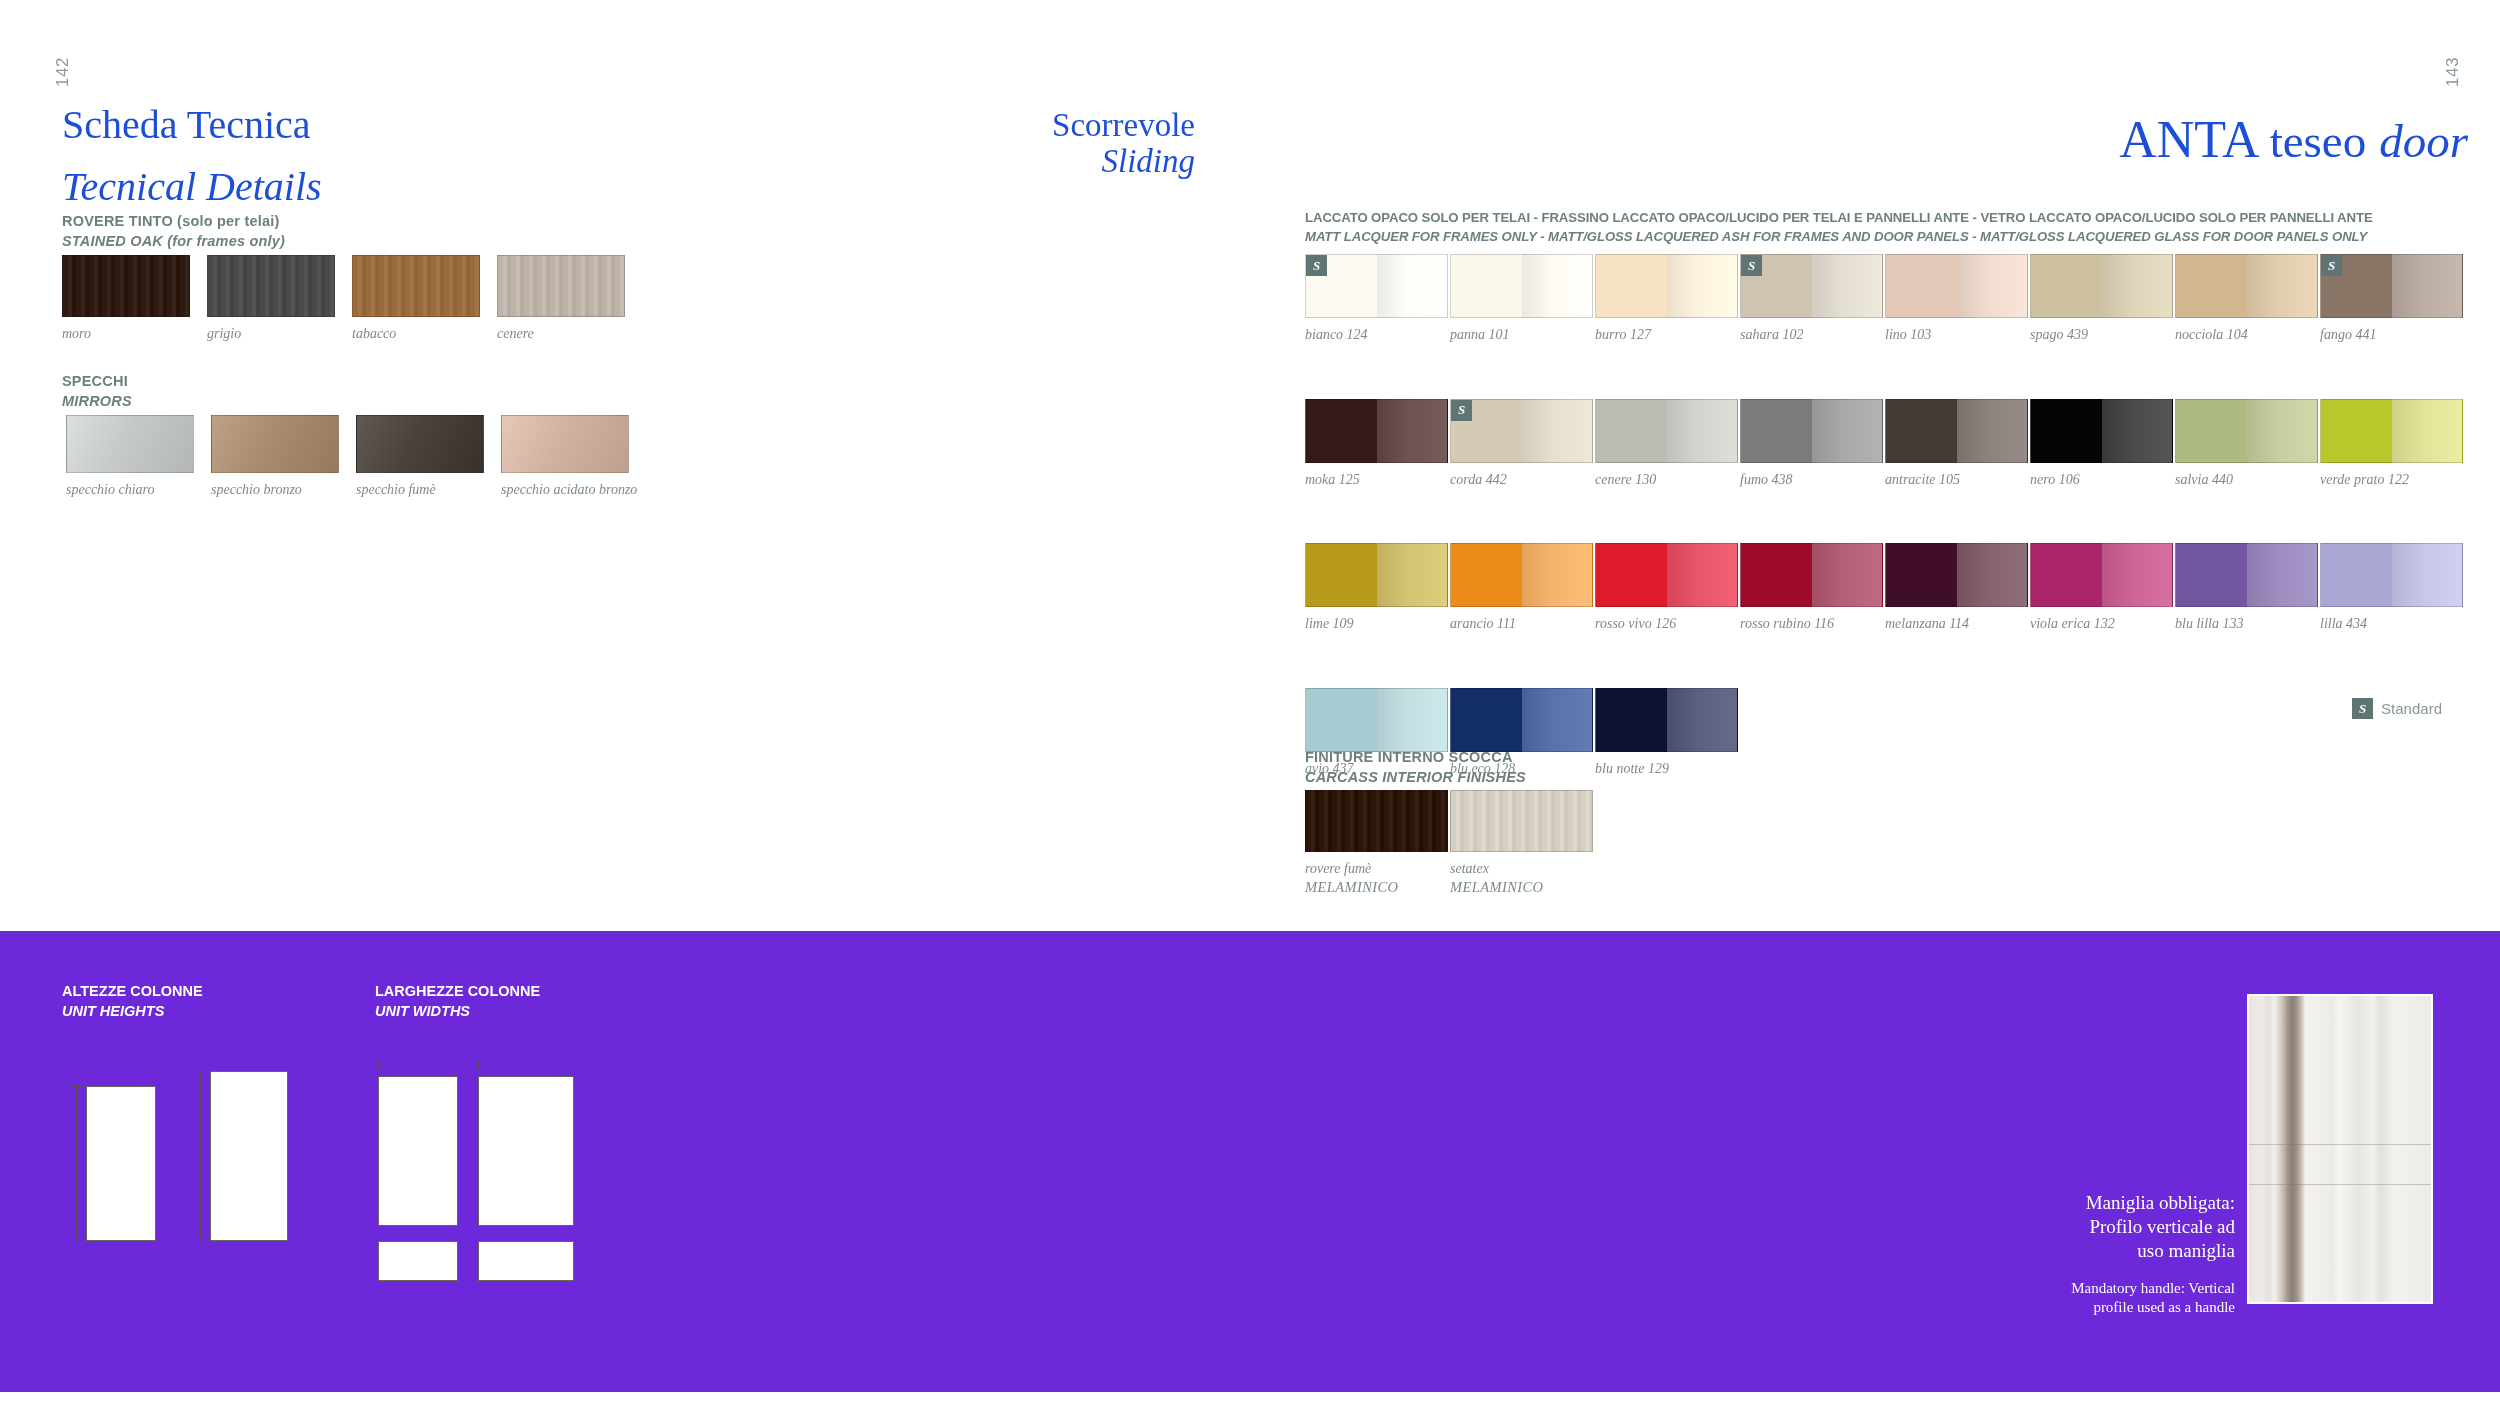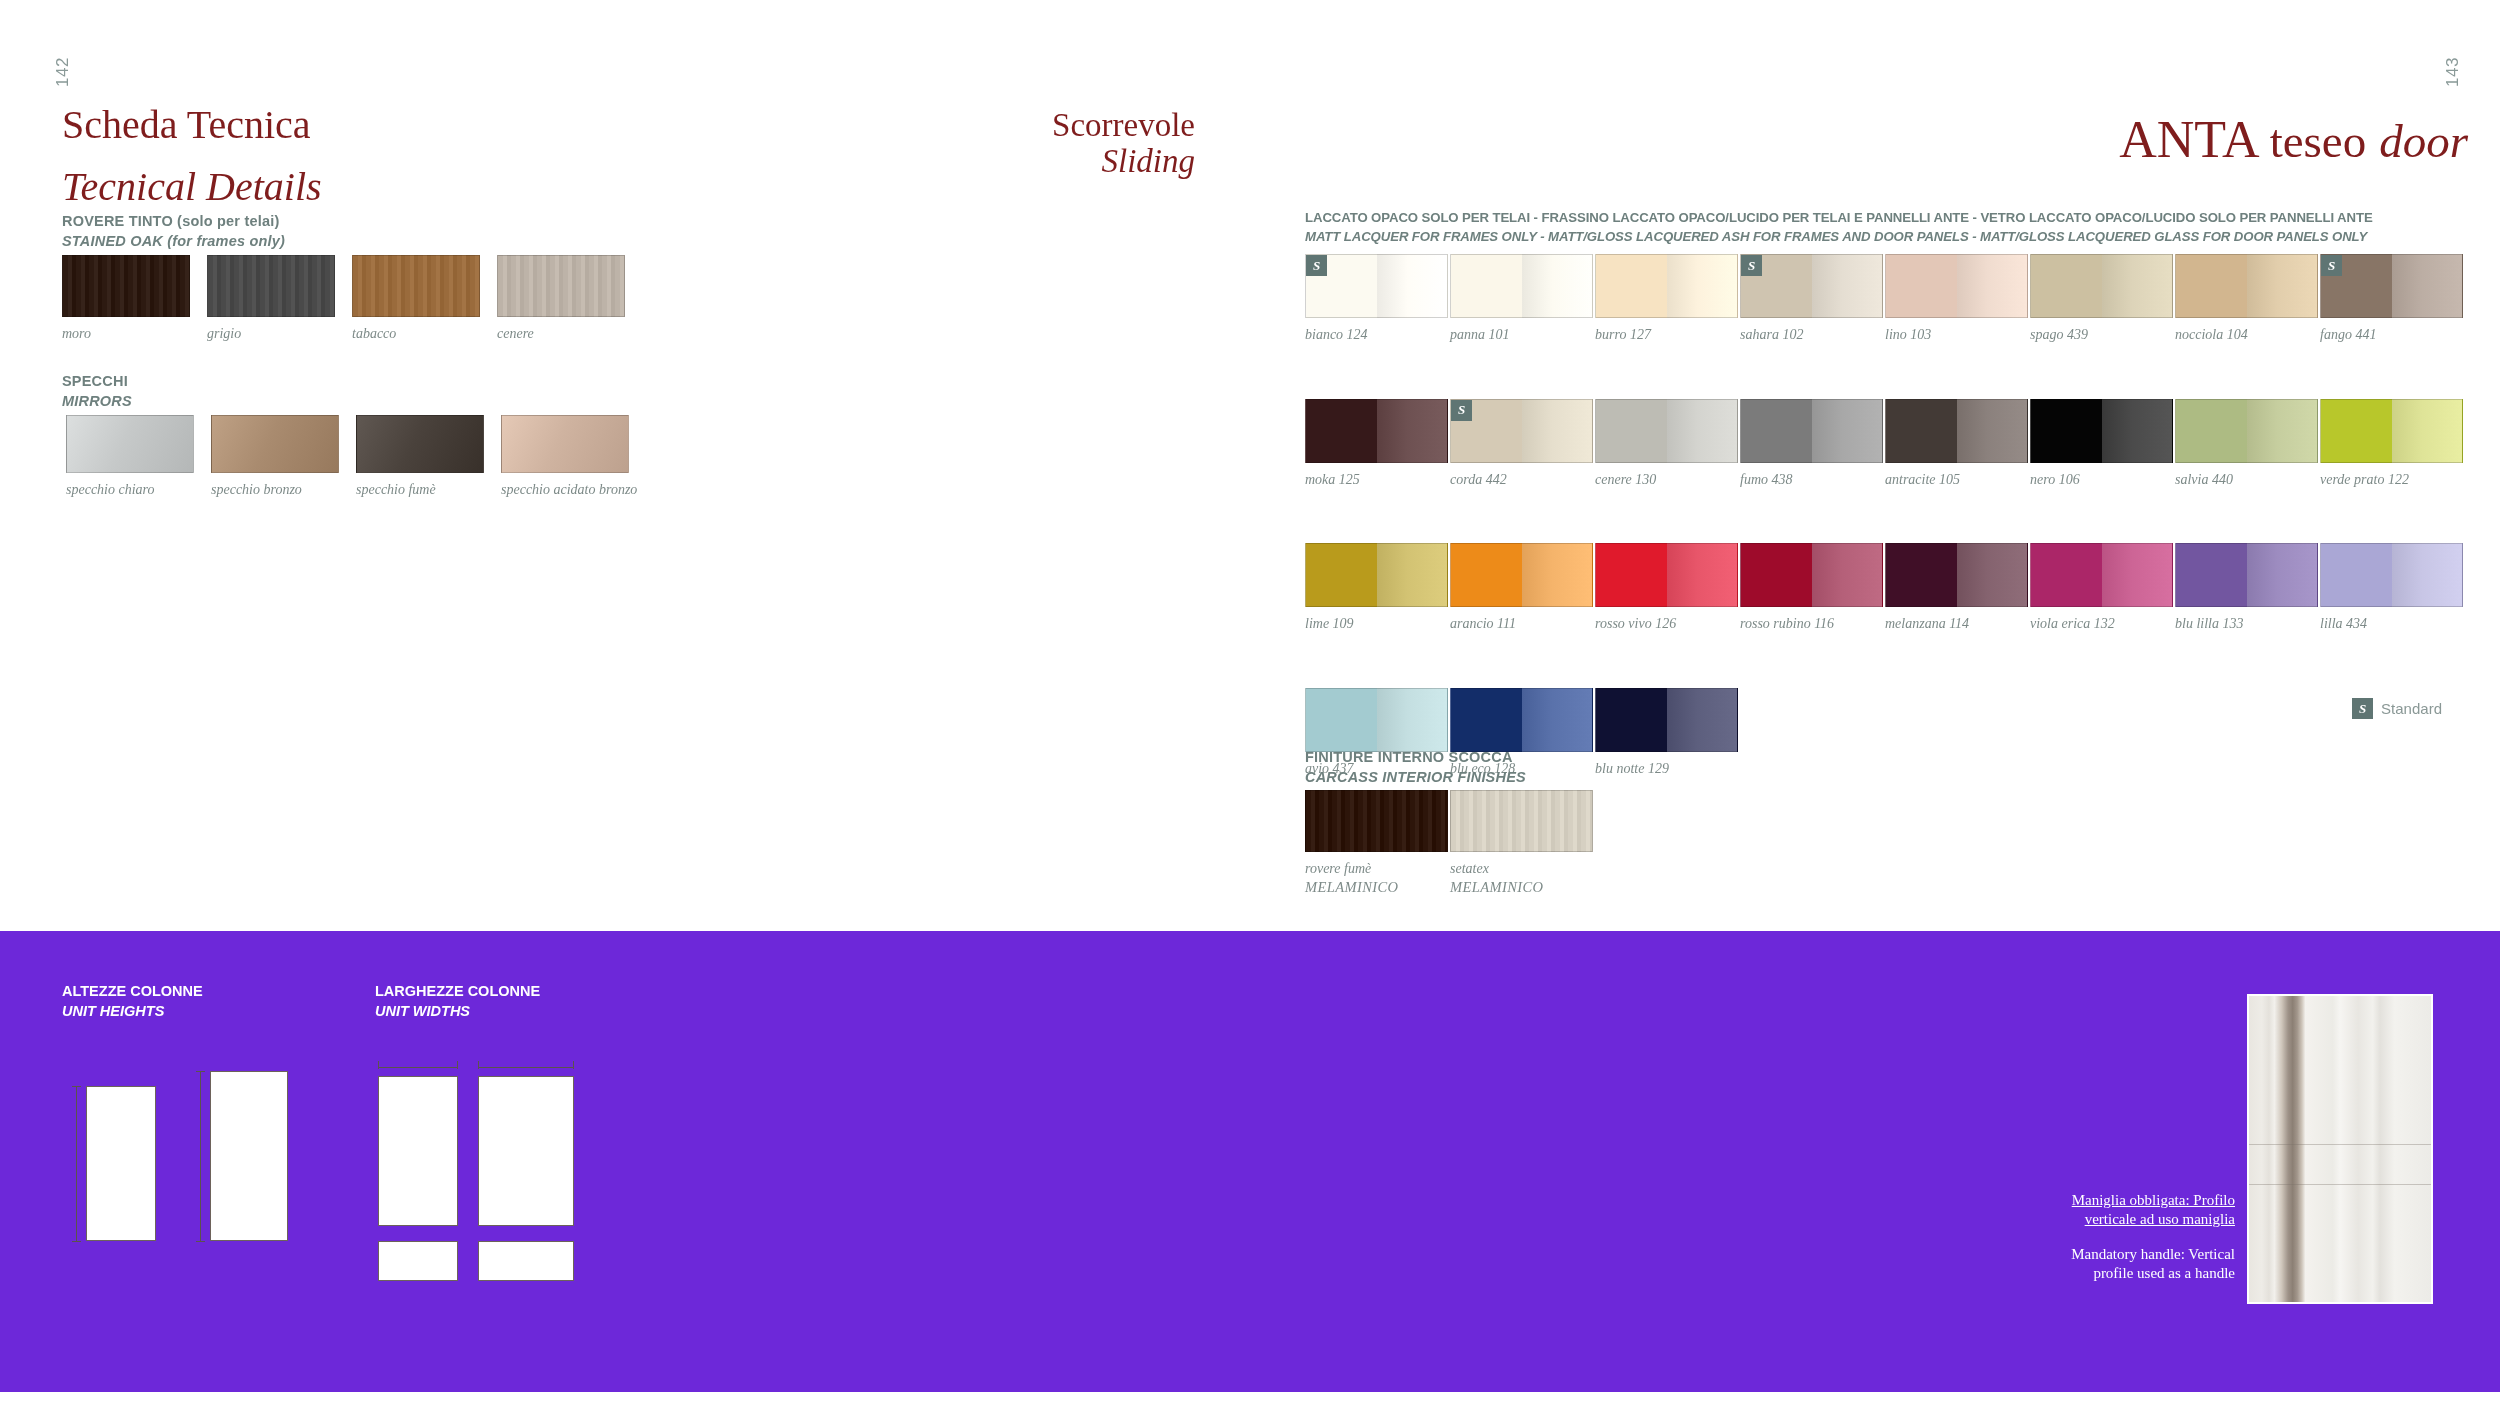--- a/index.html
+++ b/index.html
@@ -14,21 +14,21 @@
   
   .pagenum{
     position:absolute;color:#8a9a98;font-size:17px;letter-spacing:.5px;
     font-family:"Liberation Sans",sans-serif;
     transform-origin:center center;
   }
   #pg-left{left:48px;top:62px;transform:rotate(-90deg);}
   #pg-right{right:32px;top:62px;transform:rotate(-90deg);}
 
   
-  .serif{font-family:"Liberation Serif", serif;color:#7f1d1d;}
+  .serif{font-family:"Liberation Serif", serif;color:#1d4ed8;}
   .h-title{position:absolute;line-height:1.06;}
   #title-left{left:62px;top:104px;font-size:40px;}
   #title-left .l2{font-style:italic;display:block;margin-top:20px;}
   #title-center{left:1035px;top:108px;font-size:33px;text-align:right;width:160px;}
   #title-center .l2{font-style:italic;display:block;margin-top:1px;}
   #title-right{right:32px;top:112px;font-size:52px;text-align:right;white-space:nowrap;}
   #title-right .w2{font-size:47px;}
   #title-right .w3{font-style:italic;font-size:47px;}
 
   
@@ -75,21 +75,21 @@
     border:2px solid #ffffff;box-sizing:border-box;overflow:hidden;
     background:linear-gradient(90deg,
       #e9e6e0 0%, #eeece7 7%, #e4e1db 11%, #f2f0ec 14%,
       #cfc6bb 18%, #9e9288 21.5%, #8b7f74 24%, #a2968b 26.5%, #cdc4b9 29%,
       #f4f2ee 31%, #ecebe6 46%, #f6f5f2 50%, #e8e6e1 60%, #f2f1ed 68%,
       #e3e1dc 72%, #f3f2ee 80%, #ecebe7 100%);
   }
   #door-photo .seam{position:absolute;left:0;right:0;height:1px;background:rgba(120,112,102,.35);}
   #door-caption{position:absolute;left:2060px;top:1205px;width:175px;text-align:right;
     font-family:"Liberation Serif",serif;color:#ffffff;line-height:1.26;}
-  #door-caption .it{display:block;font-size:15px;text-decoration:underline;}
+  #door-caption .it{display:block;font-size:19px;}
   #door-caption .en{display:block;font-size:15px;margin-top:16px;}
 </style>
 </head>
 <body>
 
 <div class="page">
 
   <div class="pagenum" id="pg-left">142</div>
   <div class="pagenum" id="pg-right">143</div>
 

